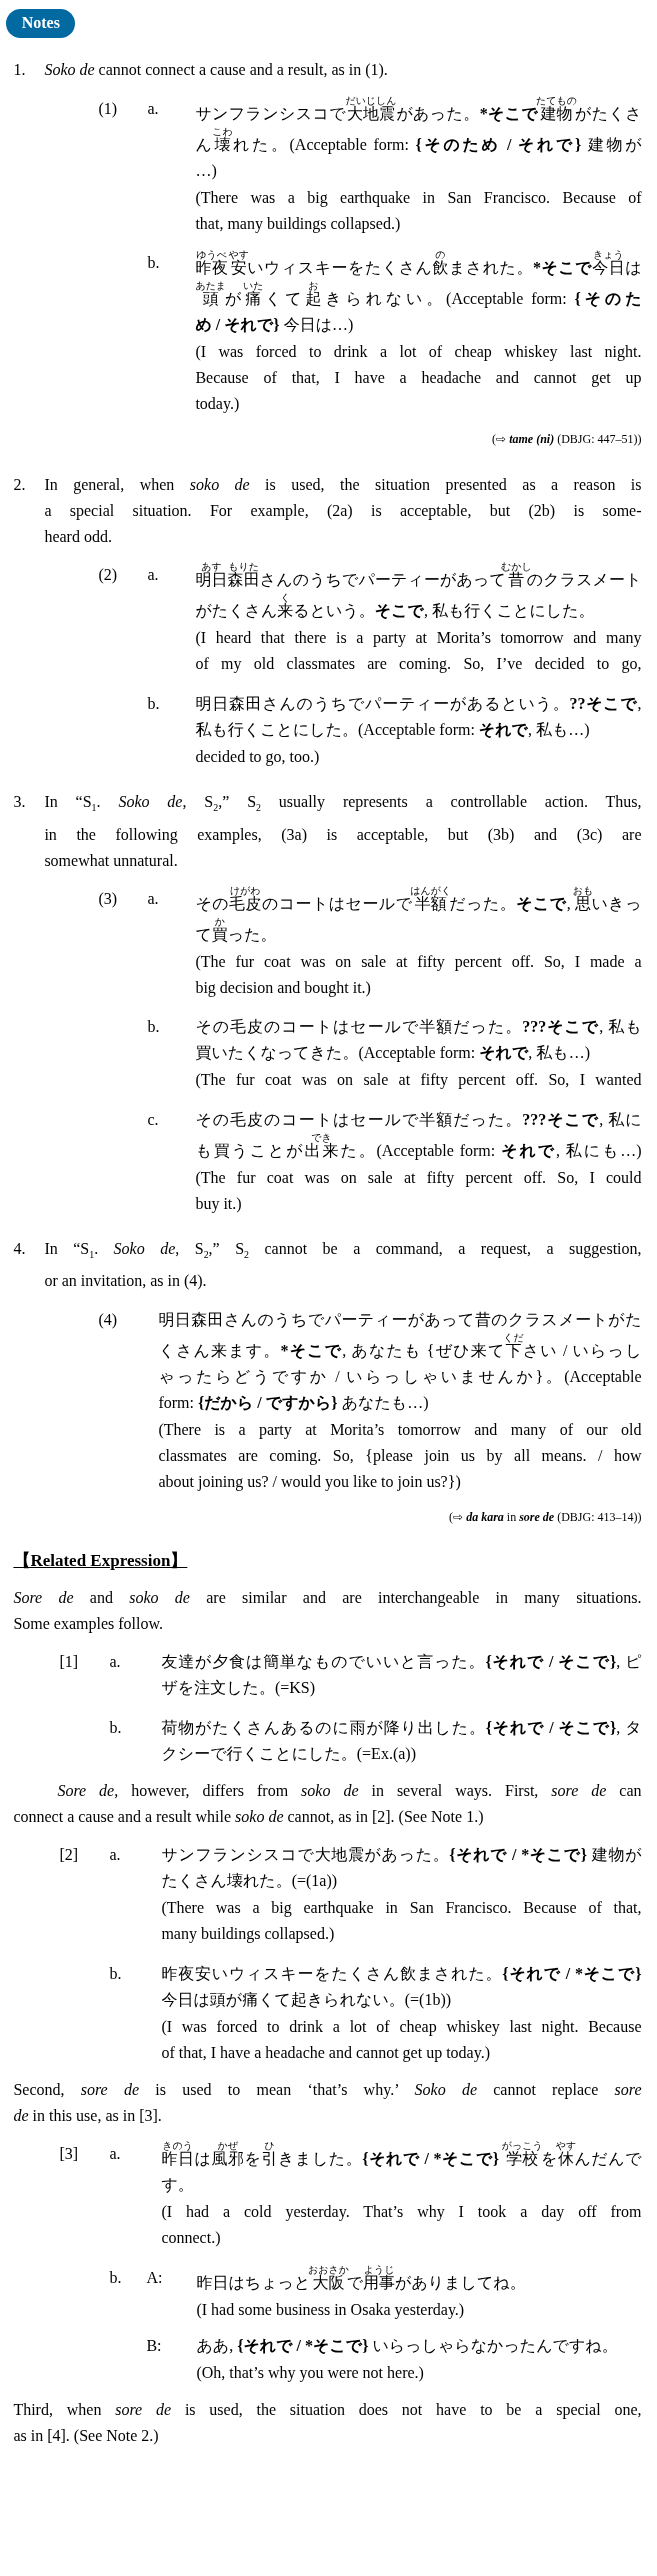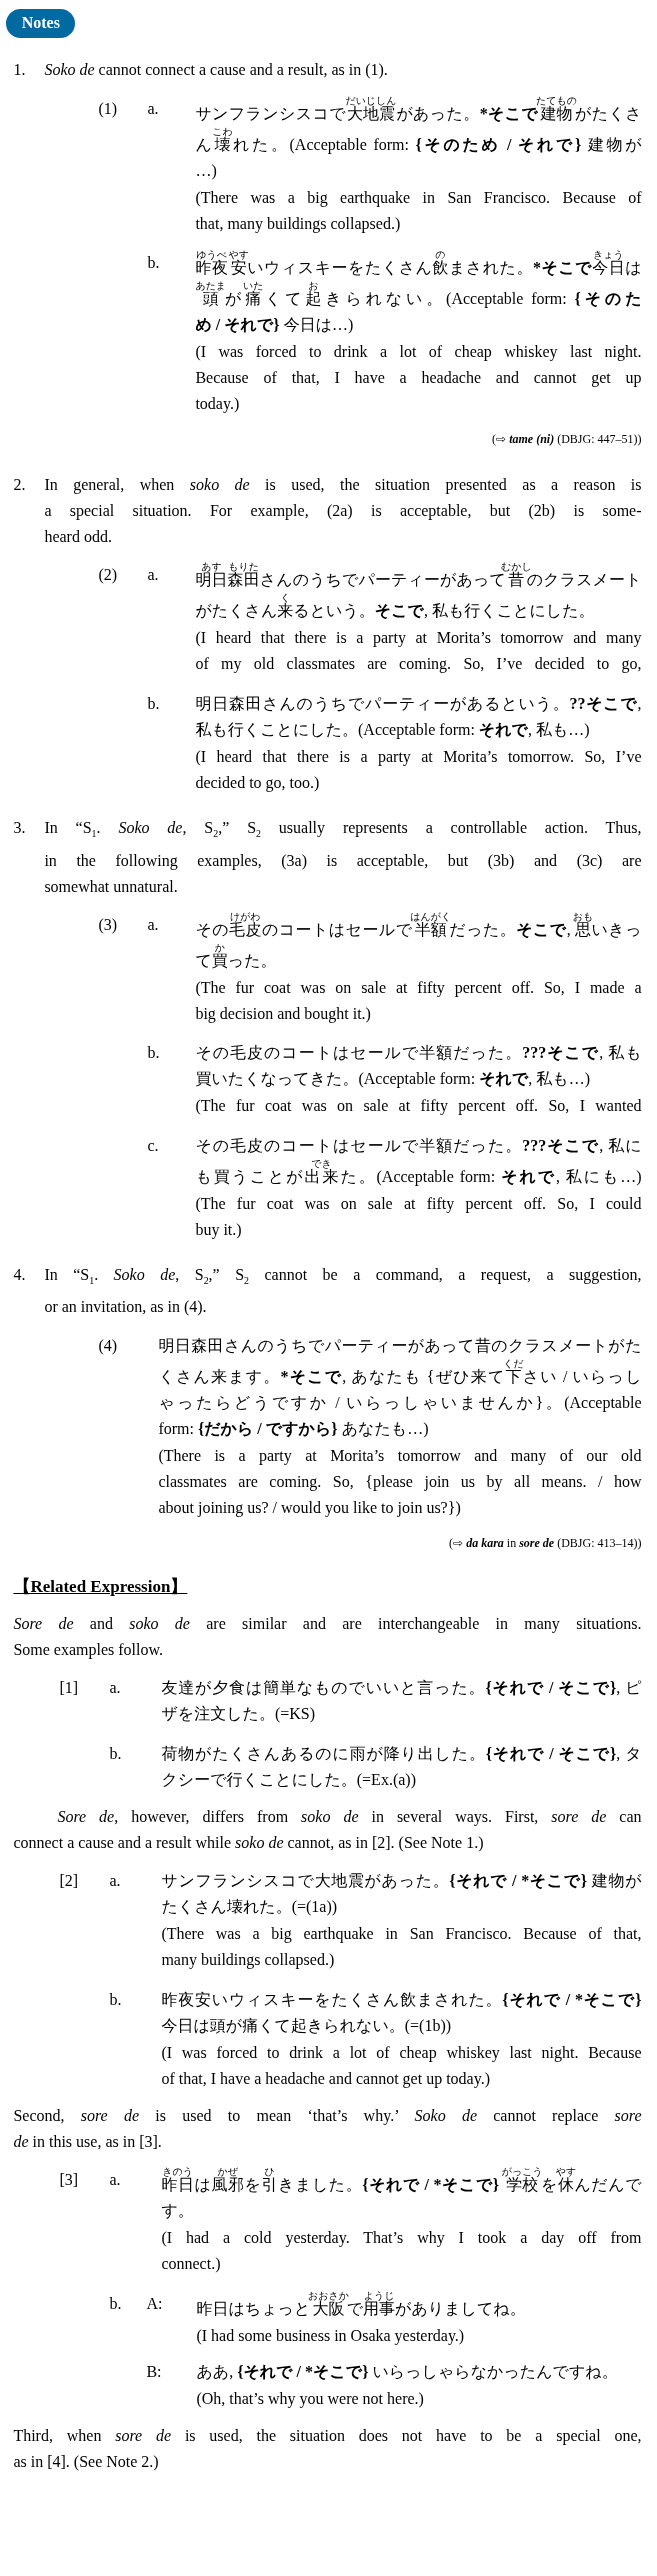--- a/index.html
+++ b/index.html
@@ -115,21 +115,20 @@
         </div>
       </div>
 
       <div class="ex sub">
         <div class="xlabel"></div>
         <div class="xletter">b.</div>
         <div class="xbody">
           <div class="ln just"><span>明日森田さんのうちでパーティーがあるという。</span><b>??そこで</b><span>,</span></div>
           <div class="ln"><span>私も行くことにした。(Acceptable form: </span><b>それで</b><span>, 私も…)</span></div>
           <div class="enblk">
-            <div class="ln just"><span>(I heard that there is a party at Morita’s tomorrow. So, I’ve</span></div>
             <div class="ln"><span>decided to go, too.)</span></div>
           </div>
         </div>
       </div>
     </div>
   </section>
 
   
   <section class="note">
     <div class="nnum">3.</div>

